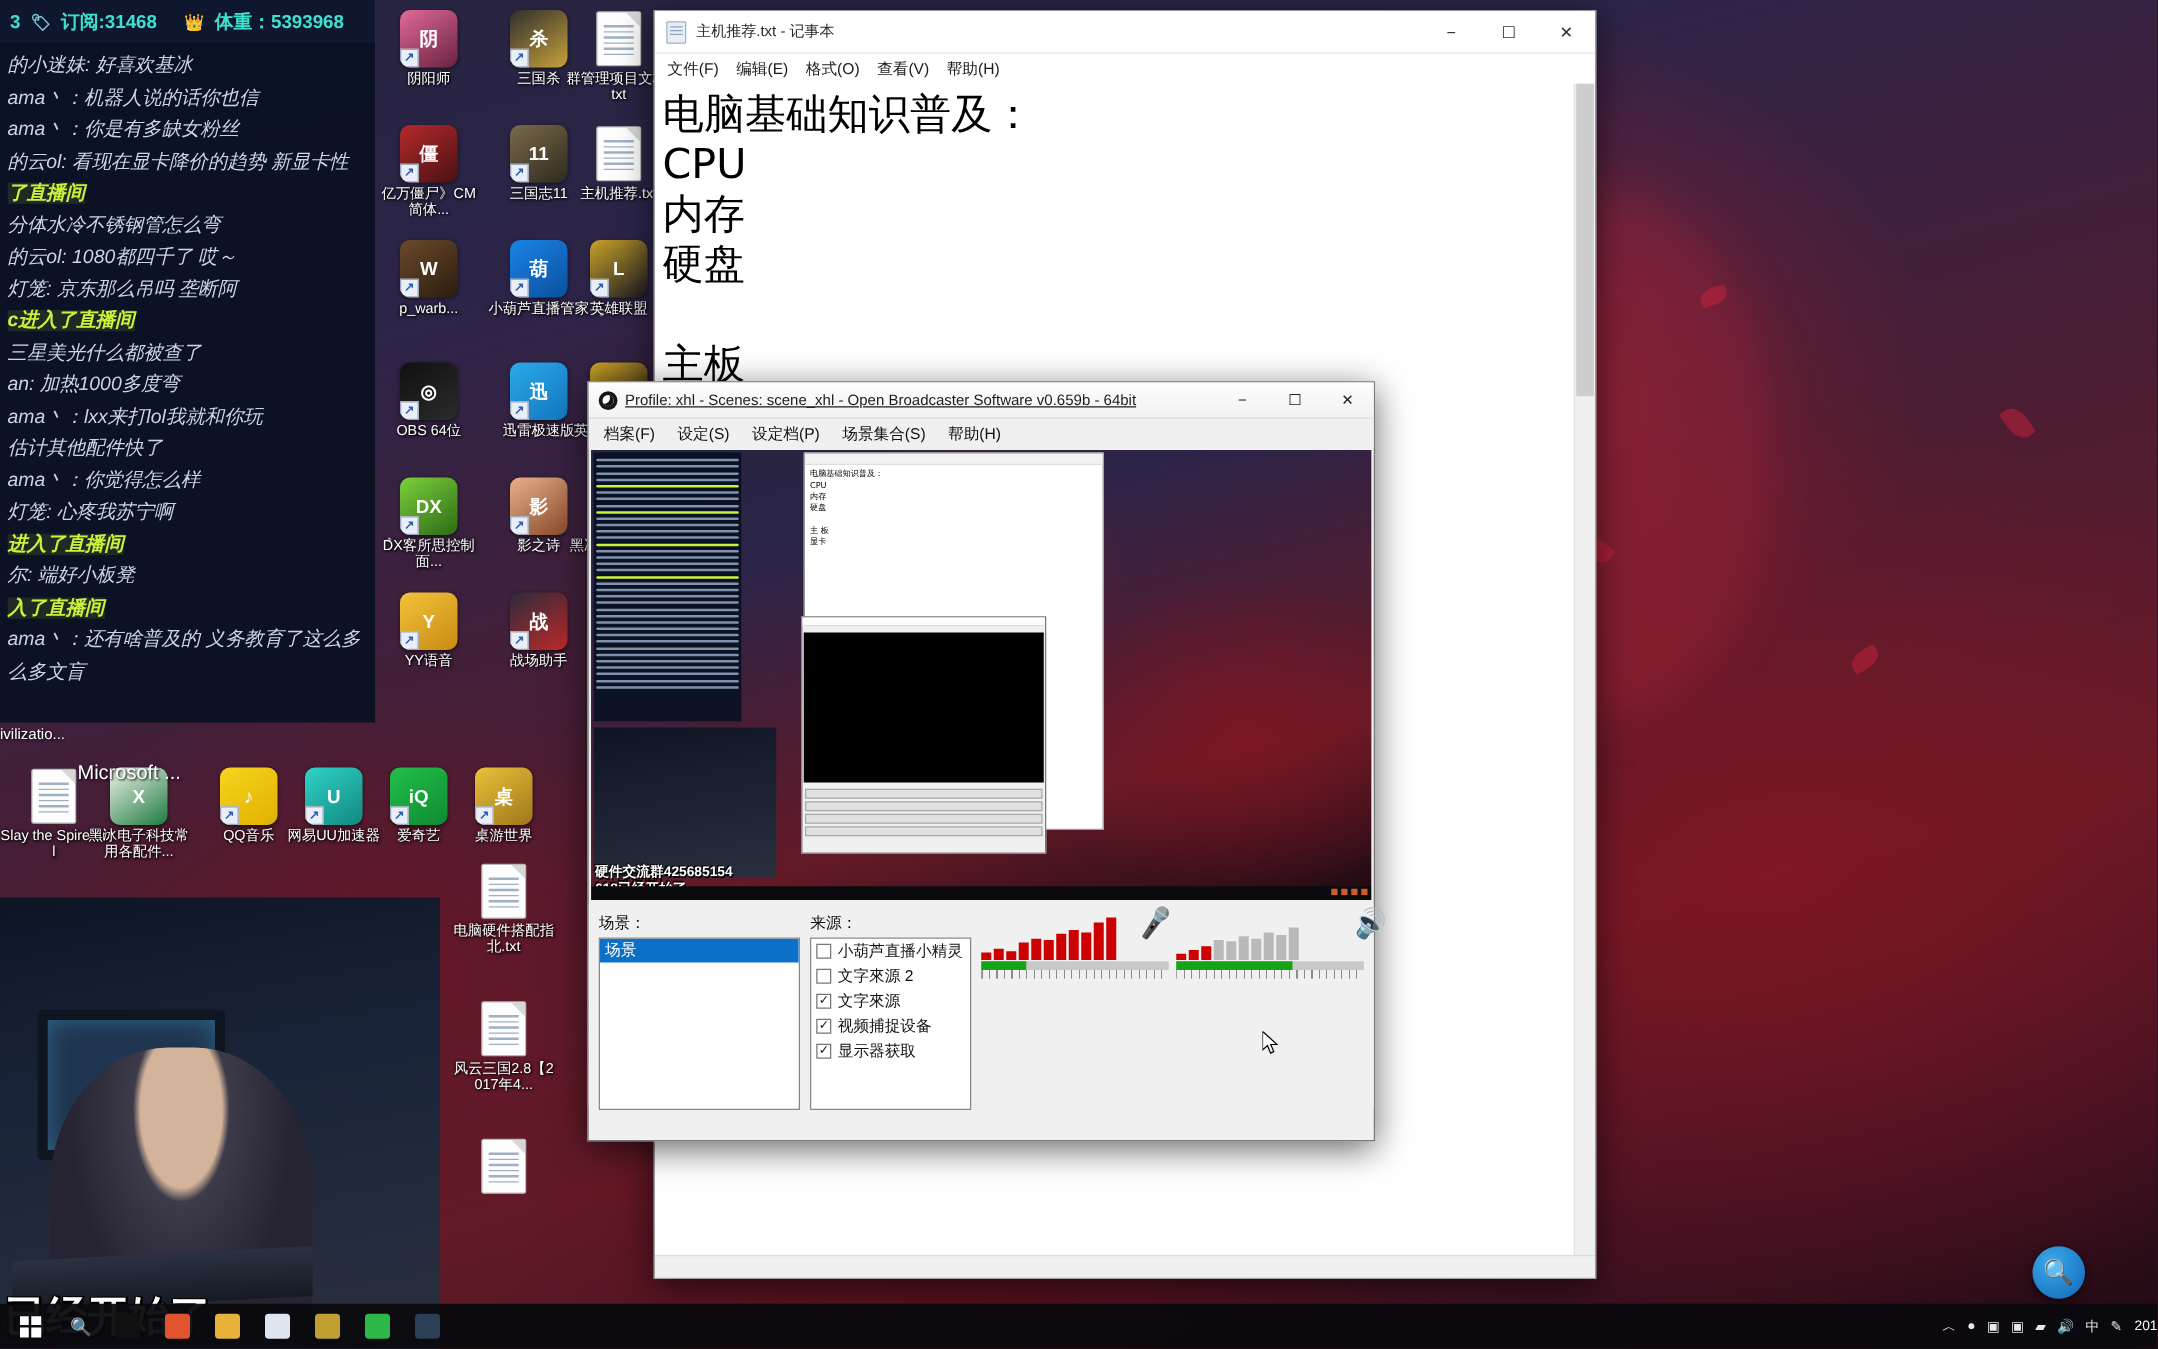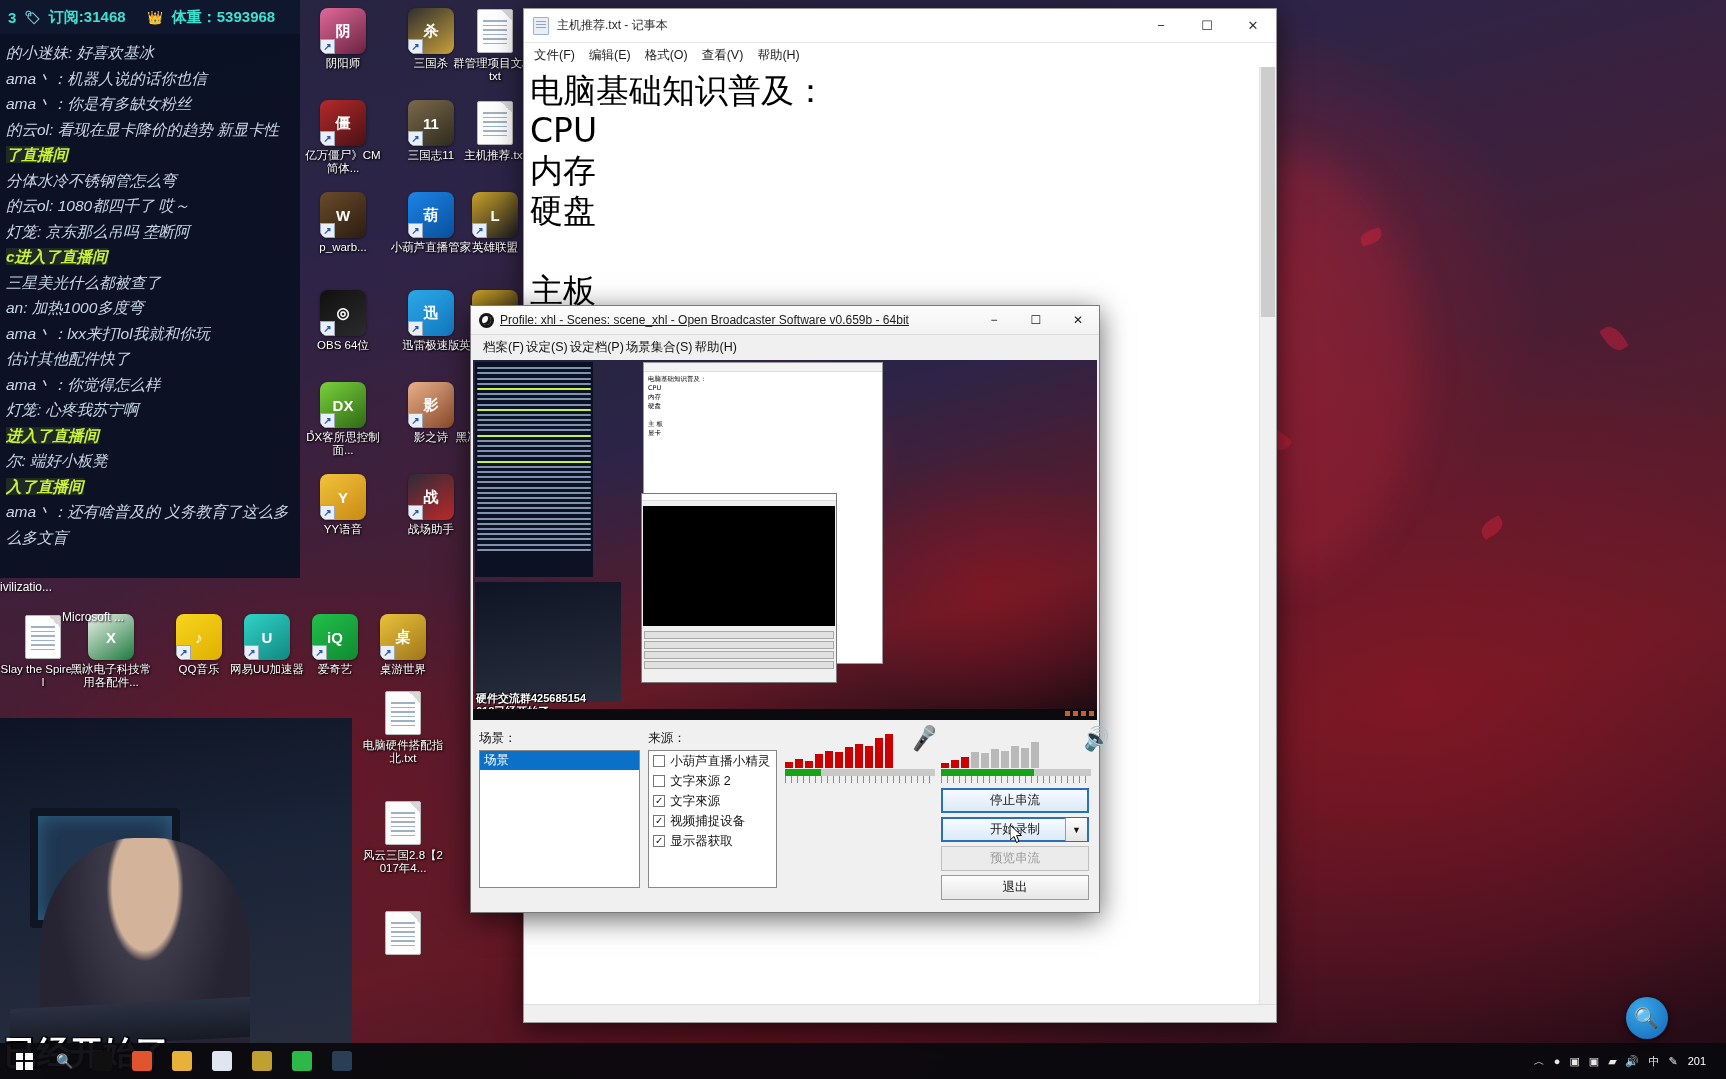--- a/index.html
+++ b/index.html
@@ -129,21 +129,21 @@
   #obs-title {
     height:29px;background:linear-gradient(#fdfdfd,#f2f2f2);
     display:flex;align-items:center;border-bottom:1px solid #dcdcdc;
   }
   #obs-title .ot{font-size:12px;color:#1c1c1c;padding-left:6px;text-decoration:underline;}
   #obs-logo{width:15px;height:15px;margin-left:8px;border-radius:50%;background:#161616;position:relative;}
   #obs-logo::after{content:"";position:absolute;left:3px;top:3px;width:9px;height:9px;border-radius:50%;
     background:#fff;box-shadow:inset -3px -2px 0 #161616;}
   #obs-ctrls{margin-left:auto;display:flex;height:29px;}
   #obs-ctrls div{width:42px;display:flex;align-items:center;justify-content:center;font-size:12px;color:#222;}
-  #obs-menu{height:24px;display:flex;align-items:center;gap:2px;padding-left:12px;font-size:12.5px;color:#111;background:#f0f0f0;}
+  #obs-menu{height:24px;display:flex;align-items:center;gap:18px;padding-left:12px;font-size:12.5px;color:#111;background:#f0f0f0;}
   #obs-preview{
     position:absolute;left:2px;top:54px;right:2px;height:360px;background:#000;overflow:hidden;
   }
   .pv-wall{position:absolute;inset:0;
     background:
       radial-gradient(ellipse 180px 150px at 300px 90px, rgba(190,30,45,.5), transparent 70%),
       radial-gradient(ellipse 230px 180px at 520px 230px, rgba(150,20,35,.5), transparent 72%),
       linear-gradient(165deg,#26243f 0%,#2c2448 25%,#4a1d33 50%,#641a27 72%,#1d0a12 100%);}
   .pv-chat{position:absolute;left:2px;top:2px;width:118px;height:215px;background:rgba(10,16,34,.93);overflow:hidden;padding:2px;}
   .pv-chat i{display:block;height:2px;margin:3.2px 0;background:#7f93ad;border-radius:1px;}
@@ -408,21 +408,21 @@
             <i></i>
             <i></i>
           </div>
         </div>
       </div>
       <div class="lbl"></div>
     </div>
   </div>
 
 <div style="position:absolute;left:0px;top:580px;color:#fff;font-size:12px;text-shadow:1px 1px 2px #000;">ivilizatio...</div>
-<div style="position:absolute;left:62px;top:610px;color:#fff;font-size:12px;text-shadow:1px 1px 2px #000;">Microsoft ...</div>
+<div style="position:absolute;left:62px;top:610px;color:#fff;font-size:16px;text-shadow:1px 1px 2px #000;">Microsoft ...</div>
 
 <div id="chat-overlay">
   <div id="chat-header">
     <span>3</span>
     <span class="hicon">🏷</span>
     <span class="hnum">订阅:31468</span>
     <span class="hicon" style="margin-left:14px;">👑</span>
     <span class="hnum">体重：5393968</span>
   </div>
   <div id="chat-list">
@@ -651,35 +651,20 @@
             <b class="gray" style="height:17px"></b>
             <b class="gray" style="height:22px"></b>
             <b class="gray" style="height:20px"></b>
             <b class="gray" style="height:26px"></b>
             <span class="mic" style="color:#c00;right:-18px;">🔊</span>
           </div>
           <div class="vu-bar">
               <u style="width:62%"></u>
             </div>
           <div class="vu-scale"></div>
-          <div class="btncol" style="margin-top:5px;">
-              <div class="wbtn primary">
-                <span>停止串流</span>
-              </div>
-              <div class="wbtn primary split">
-                <span>开始录制</span>
-                <span class="arrow">▼</span>
-              </div>
-              <div class="wbtn disabled">
-                <span>预览串流</span>
-              </div>
-              <div class="wbtn">
-                <span>退出</span>
-              </div>
-            </div>
         </div>
       </div>
     </div>
   </div>
 
 </div>
 
 <svg id="obs-cursor" viewBox="0 0 16 20">
   <polygon points="0,0 0,15 4,11.5 6.5,17.5 9,16.3 6.6,10.6 11.5,10.5" fill="#fff" stroke="#000" stroke-width="1"></polygon>
 </svg>
@@ -720,16 +705,16 @@
   <div id="tray">
       <span style="font-size: 11px;">︿</span>
       <span style="font-size: 11px;">●</span>
       <span style="font-size: 11px;">▣</span>
       <span style="font-size: 11px;">▣</span>
       <span style="font-size: 11px;">▰</span>
       <span style="font-size: 11px;">🔊</span>
       <span style="font-size: 11px;">中</span>
       <span style="font-size: 11px;">✎</span>
     </div>
-  <div id="clock" style="padding-right:20px">201</div>
+  <div id="clock" style="padding-right:0">201</div>
 </div>
 
 <div id="search-btn">🔍</div>
 
 </body></html>

